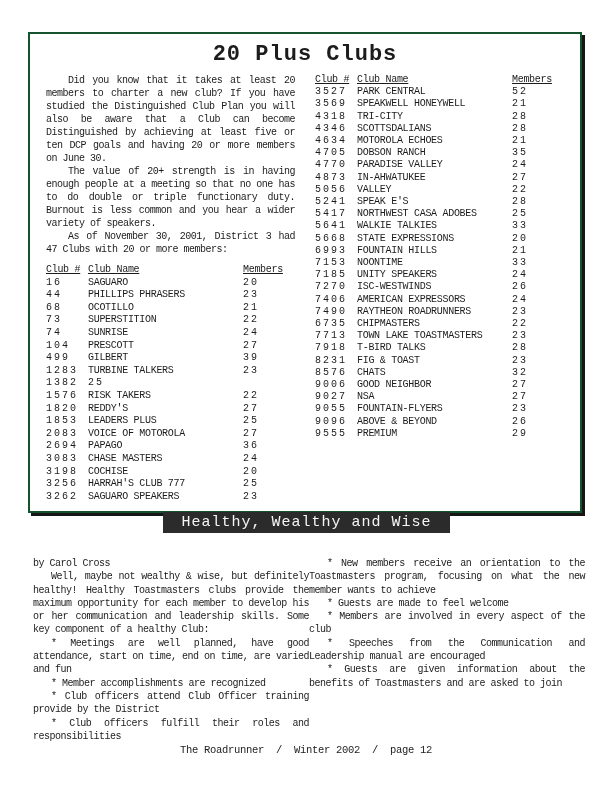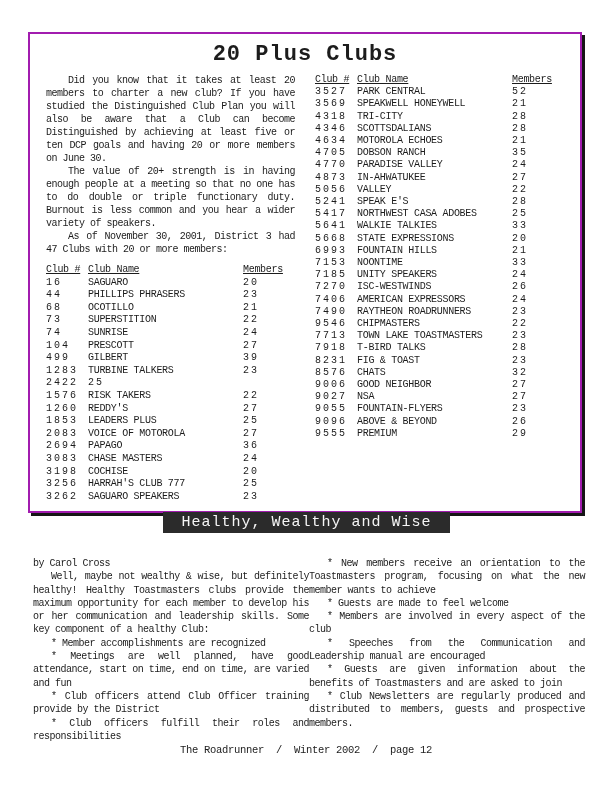--- a/index.html
+++ b/index.html
@@ -4,21 +4,21 @@
 <style>
   html,body{margin:0;padding:0;}
   body{
     width:612px;height:792px;position:relative;overflow:hidden;
     background:#ffffff;color:#1c1c1c;
     font-family:"Liberation Mono","DejaVu Sans Mono",monospace;
   }
   
   .clubs-box{
     position:absolute;left:28px;top:32px;width:554px;box-sizing:border-box;
-    border:2px solid #a21caf;box-shadow:3px 3px 0 #161616;background:#fff;
+    border:2px solid #14532d;box-shadow:3px 3px 0 #161616;background:#fff;
     padding:8px 16px 8px 16px;
   }
   .article-title{
     text-align:center;font-size:22px;font-weight:bold;letter-spacing:1px;
     line-height:26px;margin:0 0 6px 0;
   }
   .cols{display:flex;gap:20px;}
   .col{flex:1;min-width:0;}
   .intro p{
     margin:0;font-size:10px;letter-spacing:-0.5px;line-height:13px;
@@ -106,30 +106,30 @@
             <span class="c-num">499</span>
             <span class="c-name">GILBERT</span>
             <span class="c-mem">39</span>
           </div>
             <div class="trow">
             <span class="c-num">1283</span>
             <span class="c-name">TURBINE TALKERS</span>
             <span class="c-mem">23</span>
           </div>
             <div class="trow">
-            <span class="c-num">2422</span>
+            <span class="c-num">1382</span>
             <span class="c-mem">25</span>
           </div>
             <div class="trow">
             <span class="c-num">1576</span>
             <span class="c-name">RISK TAKERS</span>
             <span class="c-mem">22</span>
           </div>
             <div class="trow">
-            <span class="c-num">1260</span>
+            <span class="c-num">1820</span>
             <span class="c-name">REDDY'S</span>
             <span class="c-mem">27</span>
           </div>
             <div class="trow">
             <span class="c-num">1853</span>
             <span class="c-name">LEADERS PLUS</span>
             <span class="c-mem">25</span>
           </div>
             <div class="trow">
             <span class="c-num">2083</span>
@@ -262,21 +262,21 @@
             <span class="c-num">7406</span>
             <span class="c-name">AMERICAN EXPRESSORS</span>
             <span class="c-mem">24</span>
           </div>
             <div class="trow">
             <span class="c-num">7490</span>
             <span class="c-name">RAYTHEON ROADRUNNERS</span>
             <span class="c-mem">23</span>
           </div>
             <div class="trow">
-            <span class="c-num">9546</span>
+            <span class="c-num">6735</span>
             <span class="c-name">CHIPMASTERS</span>
             <span class="c-mem">22</span>
           </div>
             <div class="trow">
             <span class="c-num">7713</span>
             <span class="c-name">TOWN LAKE TOASTMASTERS</span>
             <span class="c-mem">23</span>
           </div>
             <div class="trow">
             <span class="c-num">7918</span>
@@ -325,31 +325,30 @@
   </div>
 </div>
 
 <div class="banner" style="background: rgb(43, 43, 43);">Healthy, Wealthy and Wise</div>
 
 <div class="healthy">
   <div class="hcol">
     <p class="byline">by Carol Cross</p>
     <p class="lead">Well, maybe not wealthy &amp; wise, but definitely healthy! Healthy Toastmasters clubs provide the maximum opportunity for each member to develop his or her communication and leadership skills. Some key component of a healthy Club:</p>
     <div>
+        <p class="bullet">* Meetings are well planned, have good attendance, start on time, end on time, are varied and fun</p>
         <p class="bullet">* Member accomplishments are recognized</p>
-        <p class="bullet">* Meetings are well planned, have good attendance, start on time, end on time, are varied and fun</p>
         <p class="bullet">* Club officers attend Club Officer training provide by the District</p>
         <p class="bullet">* Club officers fulfill their roles and responsibilities</p>
       </div>
   </div>
   <div class="hcol">
     <div>
         <p class="bullet">* New members receive an orientation to the Toastmasters program, focusing on what the new member wants to achieve</p>
         <p class="bullet">* Guests are made to feel welcome</p>
         <p class="bullet">* Members are involved in every aspect of the club</p>
         <p class="bullet">* Speeches from the Communication and Leadership manual are encouraged</p>
         <p class="bullet">* Guests are given information about the benefits of Toastmasters and are asked to join</p>
-        <p class="bullet">* Club Newsletters are regularly produced and distributed to members, guests and prospective members.</p>
       </div>
   </div>
 </div>
 
 <div class="page-footer">The Roadrunner  /  Winter 2002  /  page 12</div>
 
 </body></html>

